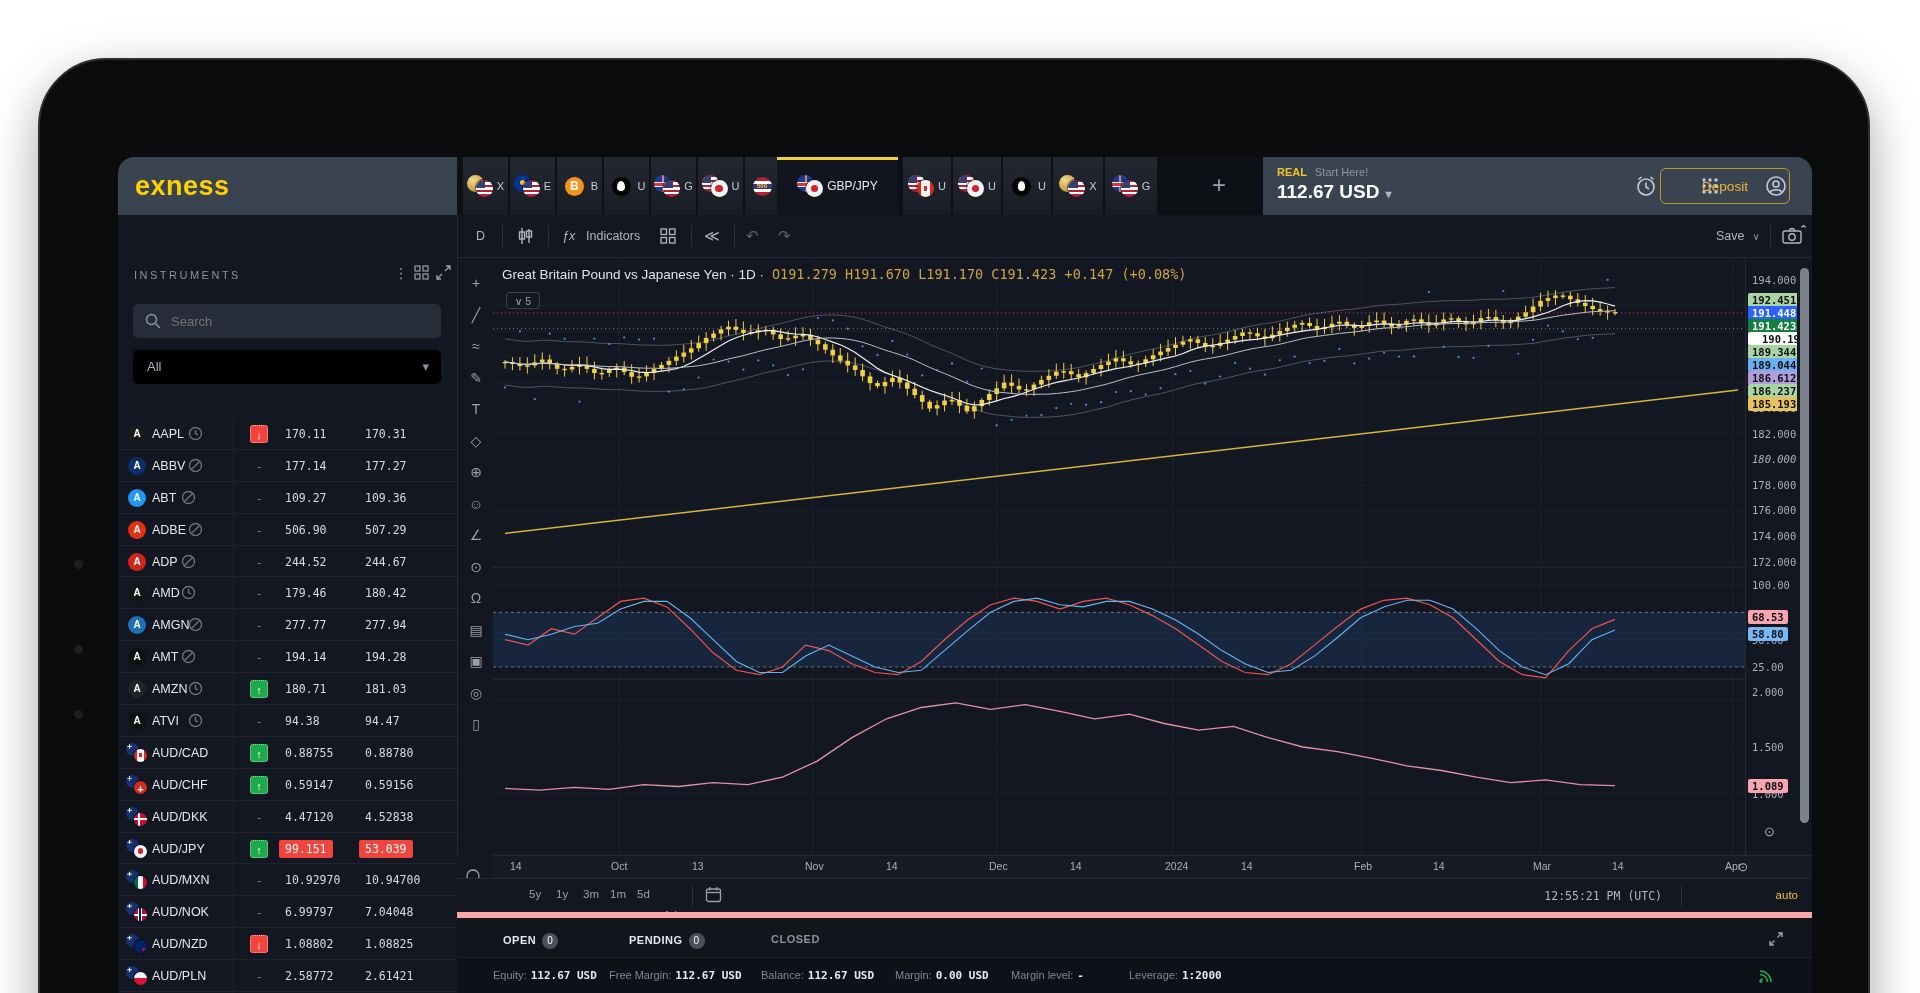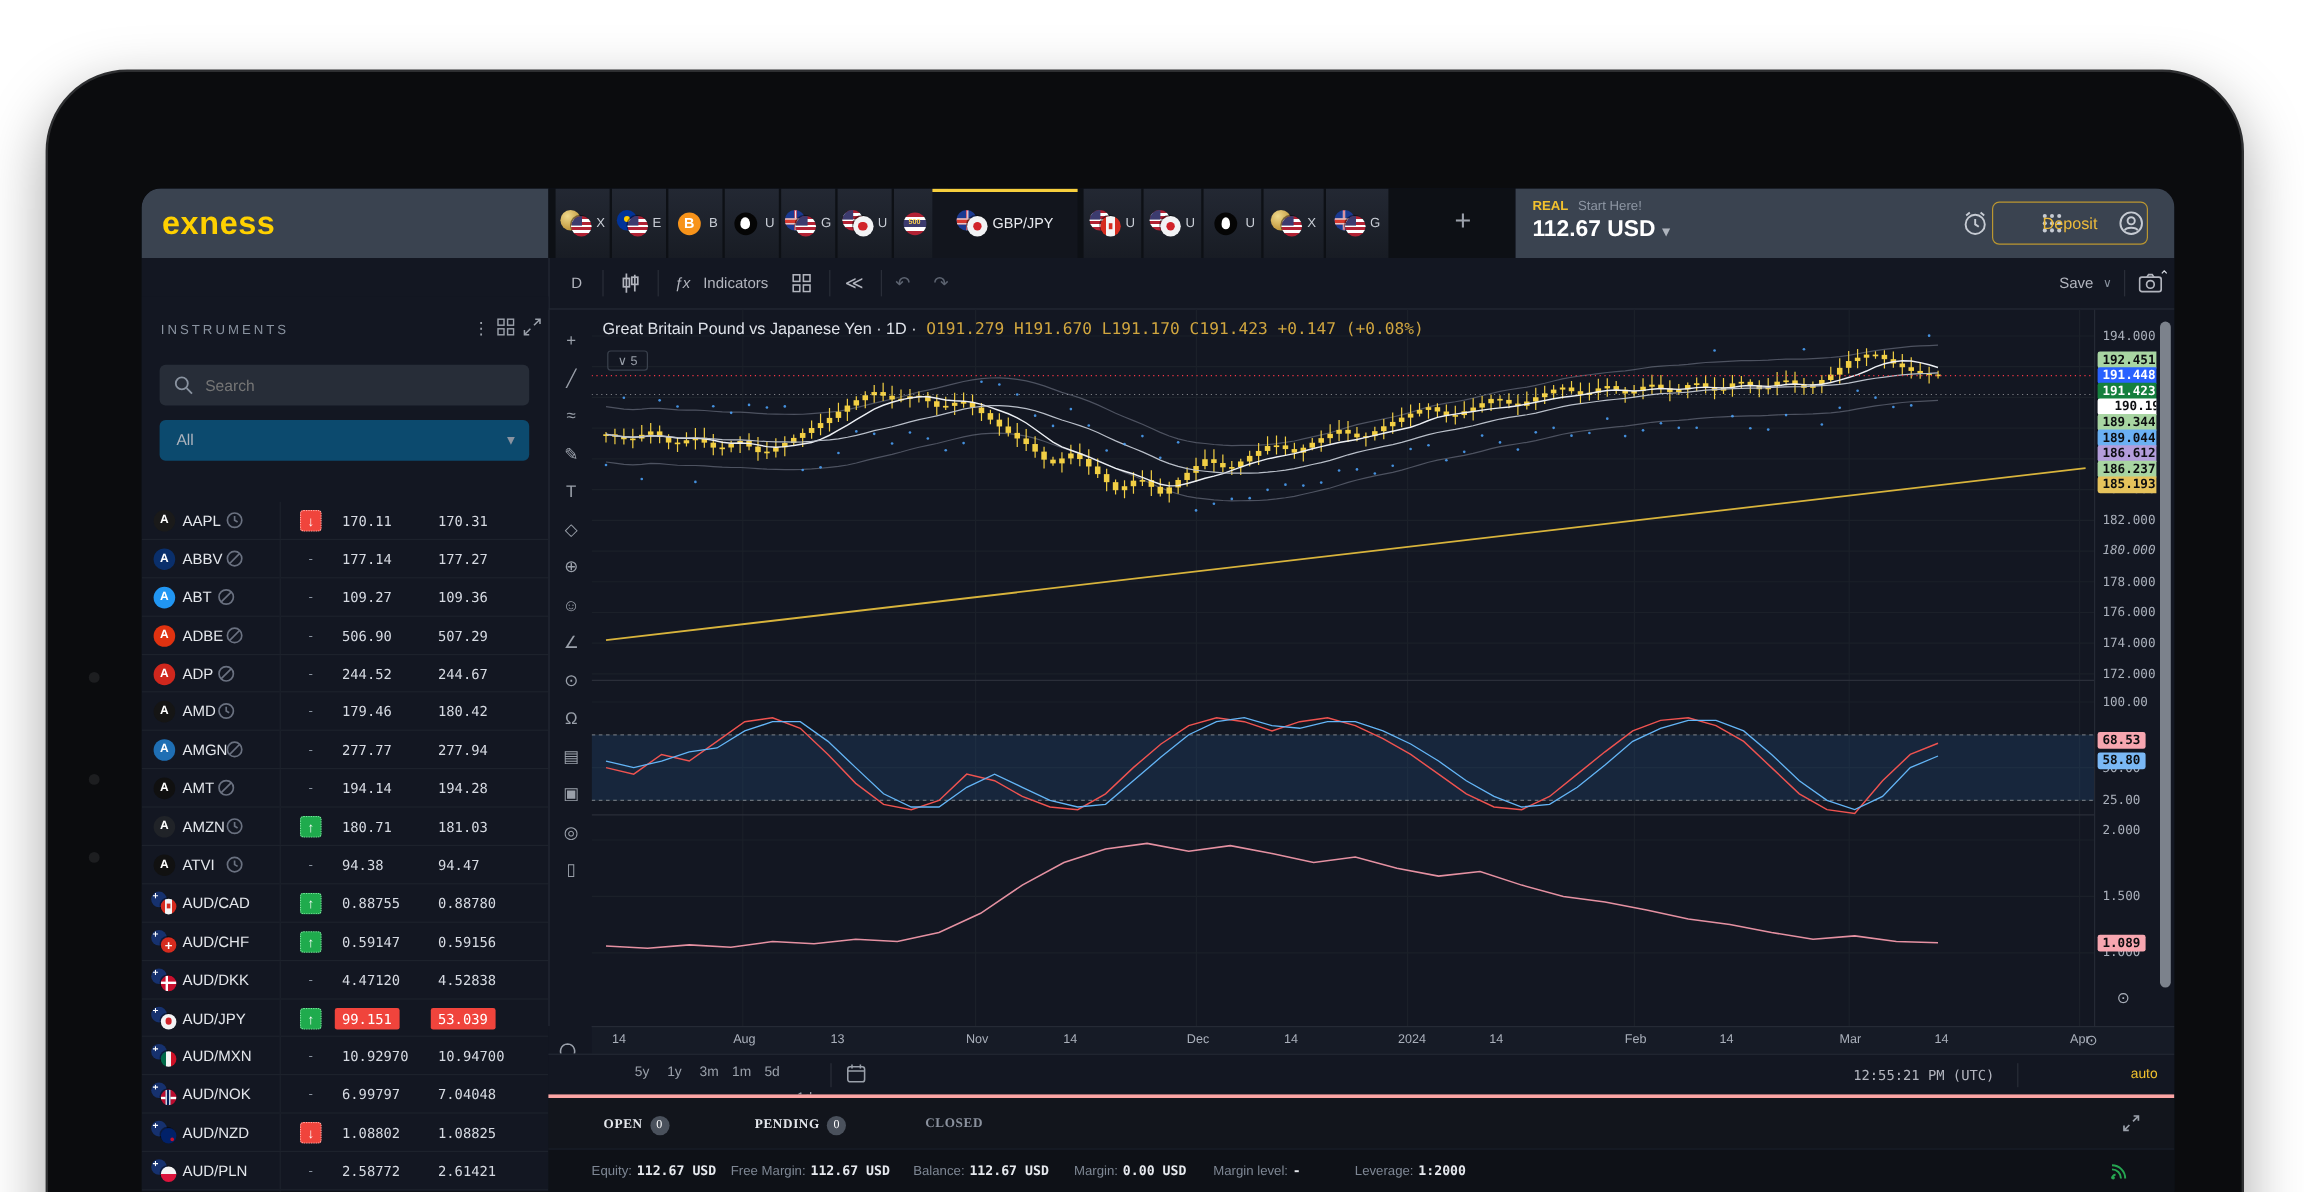--- a/index.html
+++ b/index.html
@@ -70,21 +70,21 @@
   .tb { position:absolute; top:0; height:42px; display:flex; align-items:center; color:#b2b5be; font-size:12.5px; cursor:pointer; }
   .tb-div { position:absolute; top:10px; width:1px; height:22px; background:#2a2e39; }
 
   
   .sidebar { position:absolute; left:0; top:58px; width:339px; height:638px; background:#131722;margin-top:32px; }
   .sb-row-title { position:absolute; left:16px; top:22px; font-size:11px; letter-spacing:2.5px; color:#8a93a0; }
   .sb-ic { position:absolute; top:18px; color:#9aa0aa; cursor:pointer; }
   .search { position:absolute; left:15px; top:57px; width:308px; height:34px; background:#272d38; border-radius:5px; }
   .search input { position:absolute; left:38px; top:0; width:260px; height:34px; background:transparent; border:none; outline:none;
                   color:#aeb4bd; font-size:13px; font-family:"Liberation Sans",sans-serif; }
-  .filter { position:absolute; left:15px; top:103px; width:308px; height:34px; background:#0c4a6e; border-radius:5px;
+  .filter { position:absolute; left:15px; top:103px; width:308px; height:34px; background:#000000; border-radius:5px;
             color:#aeb4bd; font-size:13px; line-height:34px; padding-left:14px; cursor:pointer; }
   .filter .caret { position:absolute; right:12px; top:0; color:#8a93a0; }
   .thead { position:absolute; left:0; top:147px; width:339px; height:24px; color:#7e8794; font-size:11px; }
   .thead span { position:absolute; top:4px; }
   .rows { position:absolute; left:0; top:171px; width:339px; height:607px; overflow:hidden; }
   .irow { position:relative; width:339px; height:31.9px; border-bottom:1px solid #1d222c; cursor:pointer; }
   .irow .vline { position:absolute; left:115px; top:0; width:1px; height:100%; background:#1d222c; }
   .coin { position:absolute; left:10px; top:7px; width:18px; height:18px; border-radius:50%; color:#fff;
           font-size:10px; font-weight:bold; text-align:center; line-height:18px; }
   .fxpair { position:absolute; left:8px; top:6px; width:24px; height:20px; }
@@ -115,21 +115,21 @@
   .scrollthumb { position:absolute; left:3px; top:10px; width:9px; height:555px; background:#7c828c; border-radius:5px; cursor:pointer; }
   .scrollcaret { position:absolute; left:1681px; top:66px; color:#d6dae2; font-size:11px; cursor:pointer; }
 
   
   .dateaxis { position:absolute; left:375px; top:698px; width:1319px; height:23px; border-top:1px solid #252a35; background:#161b26; }
   .dtick { position:absolute; top:4px; font-size:10.5px; color:#aab0bb; }
   .tfbar { position:absolute; left:339px; top:721px; width:1355px; height:34px; border-top:1px solid #252a35; background:#131722; }
   .tf { position:absolute; top:9px; color:#9aa0aa; font-size:11.5px; cursor:pointer; }
   .clock { position:absolute; right:150px; top:10px; color:#b2b5be; font-size:11.5px; cursor:pointer; }
   .autolbl { position:absolute; right:14px; top:10px; color:#f2c12e; font-size:11.5px; cursor:pointer; }
-  .posbar { position:absolute; left:339px; top:755px; width:1355px; height:45px; background:#12151c; border-top:3px solid #fca5a5;font-family:Liberation Serif, serif; }
+  .posbar { position:absolute; left:339px; top:755px; width:1355px; height:45px; background:#12151c; border-top:6px solid #fca5a5; }
   .postab { position:absolute; top:15px; font-size:11px; font-weight:bold; letter-spacing:.5px; color:#e4e7ec; cursor:pointer; }
   .postab.dim { color:#8b929e; }
   .cnt { display:inline-block; width:16px; height:16px; margin-left:6px; background:#4a515c; border-radius:50%;
          color:#fff; font-size:10px; text-align:center; line-height:16px; font-weight:normal; }
   .statusbar { position:absolute; left:339px; top:800px; width:1355px; height:36px; background:#0e1117; border-top:1px solid #1c212b; }
   .stitem { position:absolute; top:11px; font-size:11px; color:#7e8794; }
   .stitem b { color:#e6e9ee; font-family:"DejaVu Sans Mono",monospace; font-size:11px; margin-left:4px; }
 </style>
 </head>
 <body>
@@ -1049,21 +1049,21 @@
       <span class="pbadge num" style="top: 520.634px; background: rgb(247, 166, 176); color: rgb(12, 13, 16);">1.089</span>
       <span class="ptick" style="top: 566px; left: 18px; font-size: 13px;">⊙</span>
     </div>
   <div class="scrollcol">
       <div class="scrollthumb"></div>
     </div>
   <div class="scrollcaret">⌃</div>
 
   <div class="dateaxis" id="dateaxis">
       <span class="dtick" style="left: 17px;">14</span>
-      <span class="dtick" style="left: 118px;">Aug</span>
+      <span class="dtick" style="left: 118px;">Oct</span>
       <span class="dtick" style="left: 199px;">13</span>
       <span class="dtick" style="left: 312px;">Nov</span>
       <span class="dtick" style="left: 393px;">14</span>
       <span class="dtick" style="left: 496px;">Dec</span>
       <span class="dtick" style="left: 577px;">14</span>
       <span class="dtick" style="left: 672px;">2024</span>
       <span class="dtick" style="left: 748px;">14</span>
       <span class="dtick" style="left: 861px;">Feb</span>
       <span class="dtick" style="left: 940px;">14</span>
       <span class="dtick" style="left: 1040px;">Mar</span>

